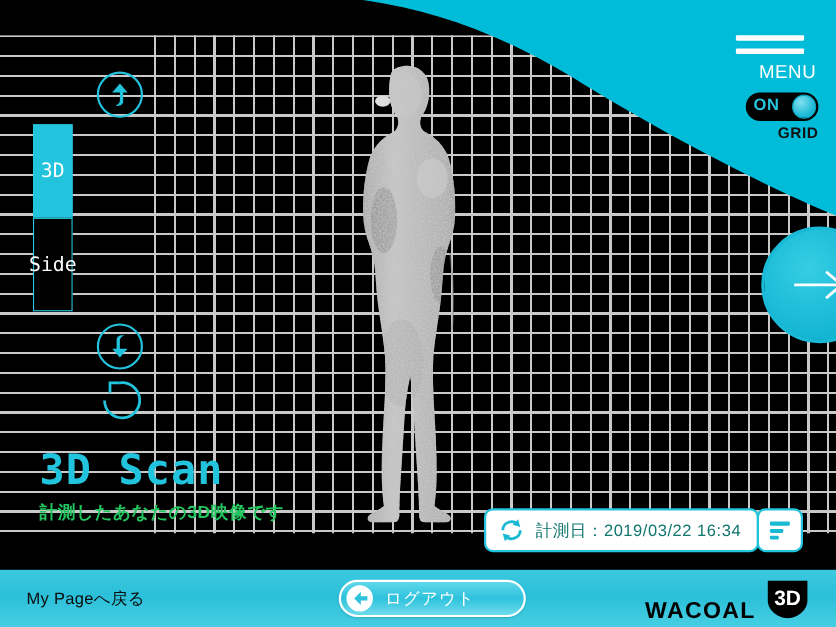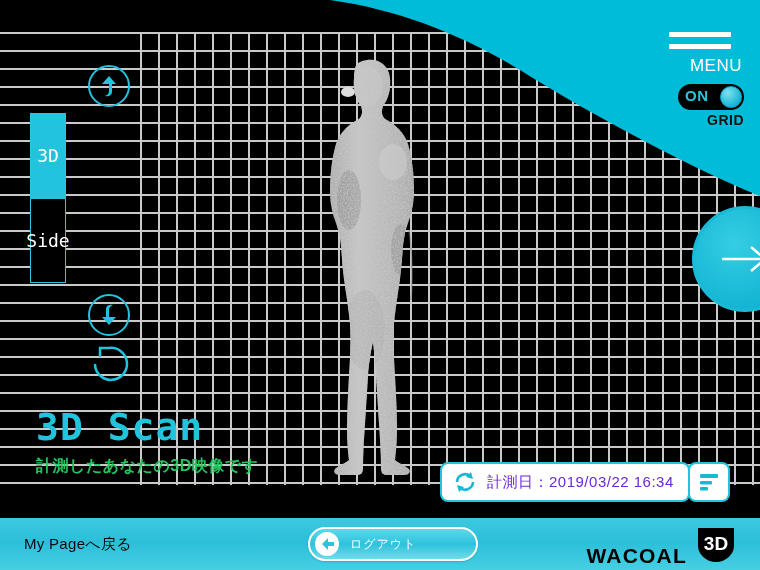--- a/index.html
+++ b/index.html
@@ -159,21 +159,21 @@
 
   
   .date-badge {
     position:absolute; left:440px; top:462px; z-index:35;
     height:40px; min-width:230px;
     background:#fff; border:2px solid #22c3dd; border-radius:8px;
     display:flex; align-items:center; padding:0 14px 0 10px;
     box-shadow:0 2px 0 rgba(0,0,0,0.25);
   }
   .date-text {
-    color:#6d28d9; font-size:15px; margin-left:9px;
+    color:#0f766e; font-size:15px; margin-left:9px;
     letter-spacing:0.5px; white-space:nowrap;
   }
   .list-btn {
     position:absolute; left:688px; top:462px; z-index:35;
     width:42px; height:40px;
     background:#fff; border:2px solid #22c3dd; border-radius:8px;
     display:flex; align-items:center; justify-content:center;
   }
 
   
@@ -200,21 +200,21 @@
   }
   .logout-btn {
     position:absolute; left:308px;
     width:170px; height:34px; border-radius:17px;
     background:linear-gradient(to bottom, #5fd8ea 0%, #2ec2dc 50%, #6fdcec 100%);
     border:2px solid #ffffff;
     display:flex; align-items:center;
     box-shadow:0 1px 2px rgba(0,0,0,0.15);
   }
   .logout-label {
-    color:#fff; font-size:12px; margin-left:8px;
+    color:#fff; font-size:15px; margin-left:8px;
     letter-spacing:1px; font-weight:400;
   }
   .brand {
     position:absolute; right:22px;
     display:flex; align-items:center; gap:7px;
   }
   .brand-word {
     color:#000; font-size:21px; font-weight:700;
     letter-spacing:1.2px;
     margin-top:24px;

